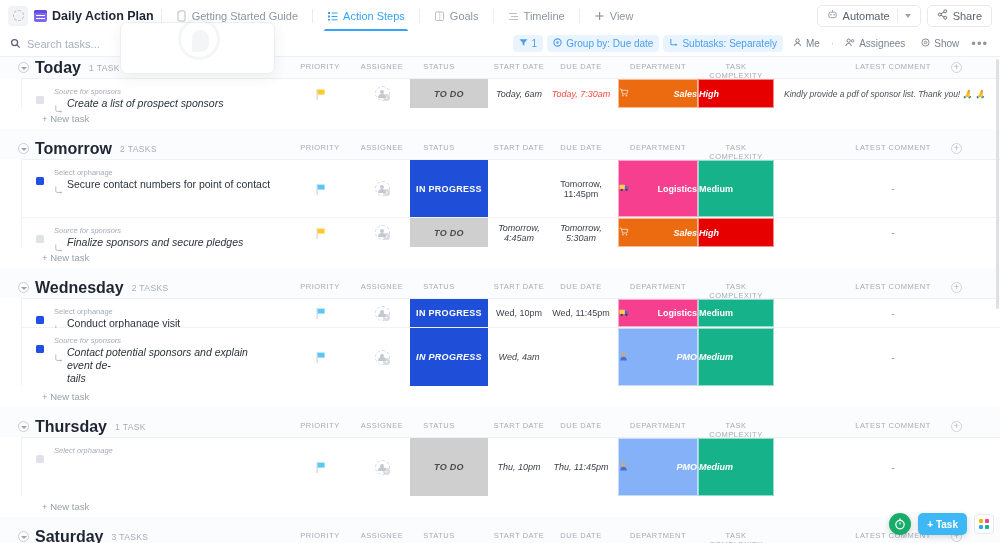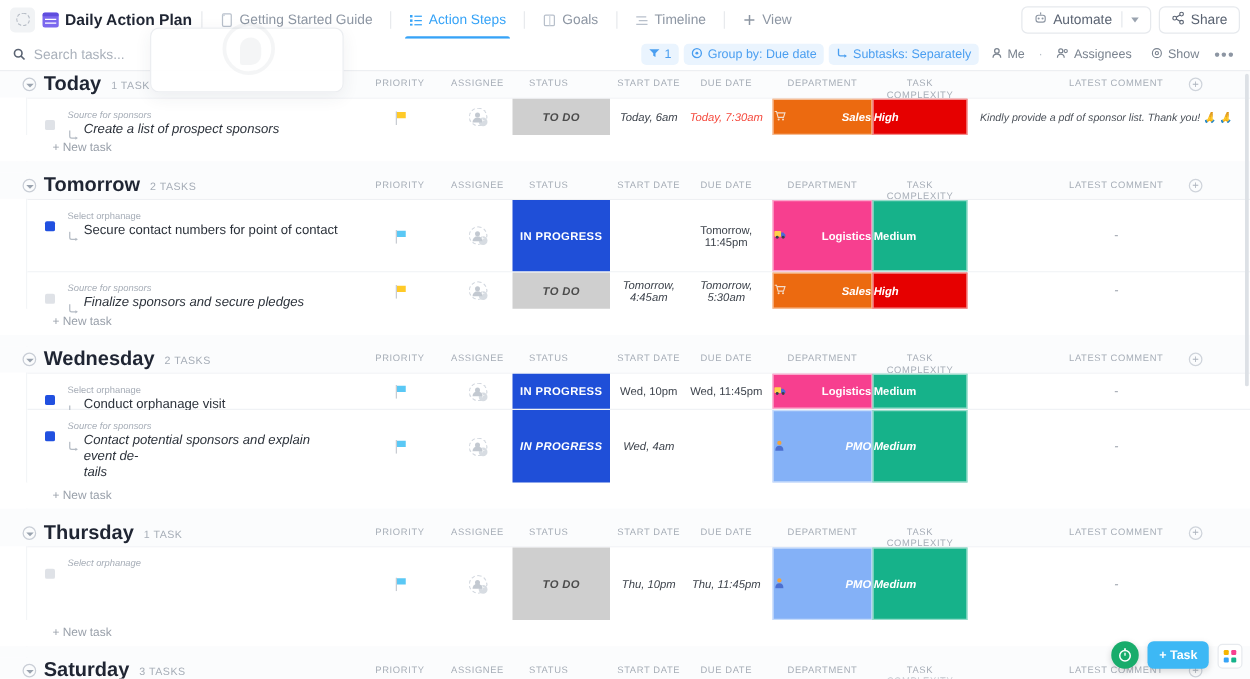--- a/index.html
+++ b/index.html
@@ -154,21 +154,21 @@
   .watermark {
     position:absolute; left:178px; top:18px; width:42px;height:42px;border-radius:50%;
     border:3px solid rgba(150,158,170,.10); z-index:9;
   }
   .watermark::after{
     content:""; position:absolute; left:11px; top:9px; width:17px;height:22px;
     border-radius:9px 9px 9px 2px; background:rgba(150,158,170,.10);
   }
 
   
-  .fabs { position:absolute; right:6px; bottom:8px; display:flex; align-items:flex-end; gap:7px; z-index:20;}
+  .fabs { position:absolute; right:6px; bottom:8px; display:flex; align-items:center; gap:7px; z-index:20;}
   .fab-green { width:22px;height:22px;border-radius:50%;background:#18ac6b;
     display:flex;align-items:center;justify-content:center;cursor:pointer;
     box-shadow:0 2px 6px rgba(0,0,0,.18);}
   .fab-task { height:22px;border-radius:5px;background:#3db8f5;color:#fff;font-size:10px;font-weight:bold;
     display:flex;align-items:center;gap:3px;padding:0 9px;cursor:pointer;box-shadow:0 2px 6px rgba(0,0,0,.15);}
   .fab-grid { width:20px;height:20px;border-radius:4px;background:#fff;border:1px solid #e7eaee;
     display:grid;grid-template-columns:1fr 1fr;grid-gap:2px;padding:4px;cursor:pointer;}
   .fab-grid i{display:block;border-radius:1px;}
   .scrollbar { position:absolute; right:0; top:57px; bottom:0; width:5px; background:transparent; z-index:10;}
   .scrollbar i { position:absolute; right:1px; top:2px; width:3px; height:250px; border-radius:3px;

